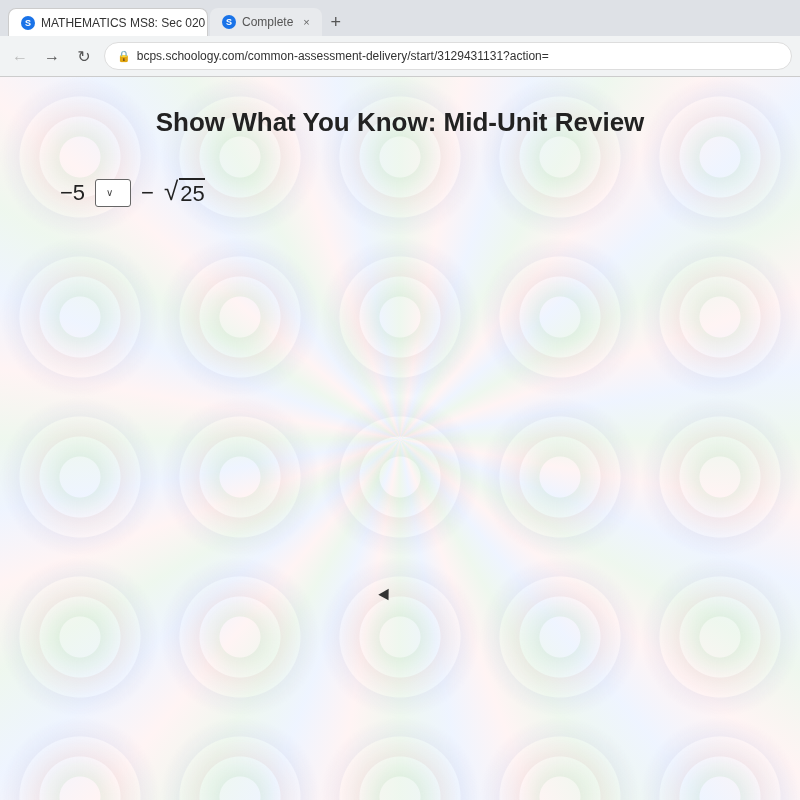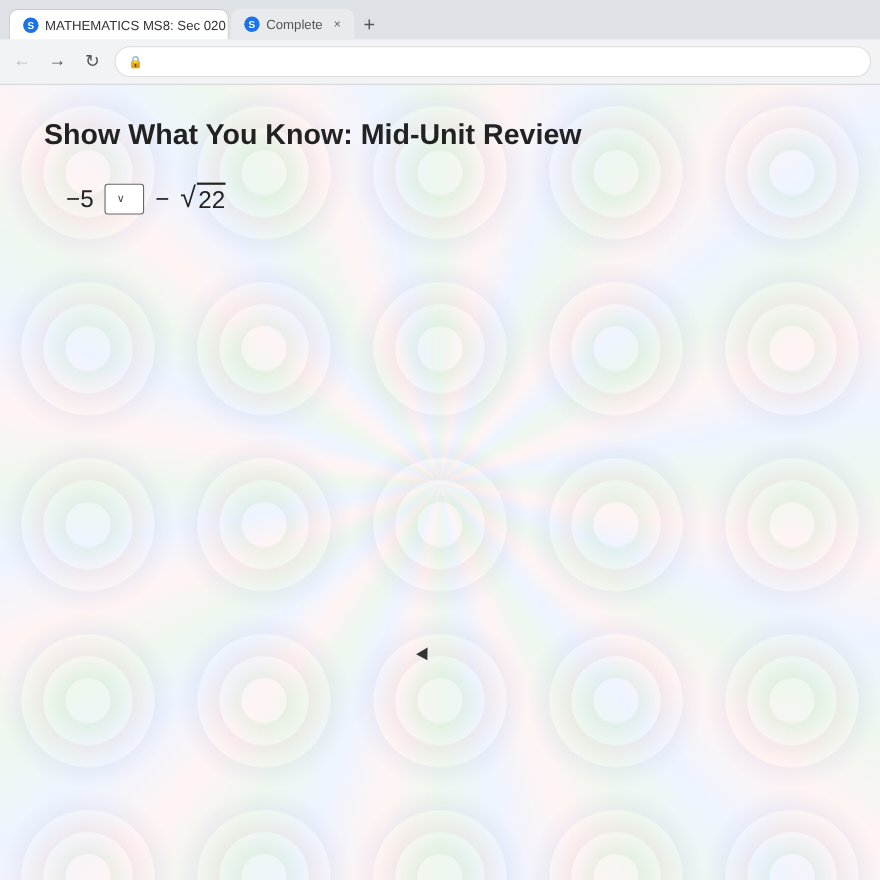--- a/index.html
+++ b/index.html
@@ -167,21 +167,22 @@
     .page-inner {
       position: relative;
       z-index: 2;
       padding: 30px 40px;
     }
 
     .page-title {
       font-size: 26px;
       font-weight: bold;
       color: #222;
-      margin-bottom: 28px;
+      text-align: center;
+      margin-bottom: 40px;
     }
 
     .question-text {
       font-size: 18px;
       color: #222;
       margin-bottom: 60px;
       padding-left: 20px;
     }
 
     .math-expression {
@@ -262,20 +263,21 @@
     </div>
     <div class="tab-new">+</div>
   </div>
 
   <div class="address-bar">
     <div class="nav-btn disabled">←</div>
     <div class="nav-btn">→</div>
     <div class="nav-btn">↻</div>
     <div class="address-input">
       <span class="lock-icon">🔒</span>
+      <span>bcps.schoology.com/common-assessment-delivery/start/3129431131?action=</span>
     </div>
   </div>
 </div>
 
 <div class="page-content">
   <div class="wavy-bg"></div>
 
   <div class="page-inner">
     <h1 class="page-title">Show What You Know: Mid-Unit Review</h1>
 
@@ -285,19 +287,19 @@
 
       <div class="dropdown-select">
         <span></span>
         <span class="dropdown-arrow">∨</span>
       </div>
 
       <span>−</span>
 
       <span class="sqrt-expr">
         <span class="sqrt-symbol">√</span>
-        <span class="sqrt-content">22</span>
+        <span class="sqrt-content">25</span>
       </span>
     </div>
   </div>
 
   <div class="cursor"></div>
 </div>
 
 </body></html>

